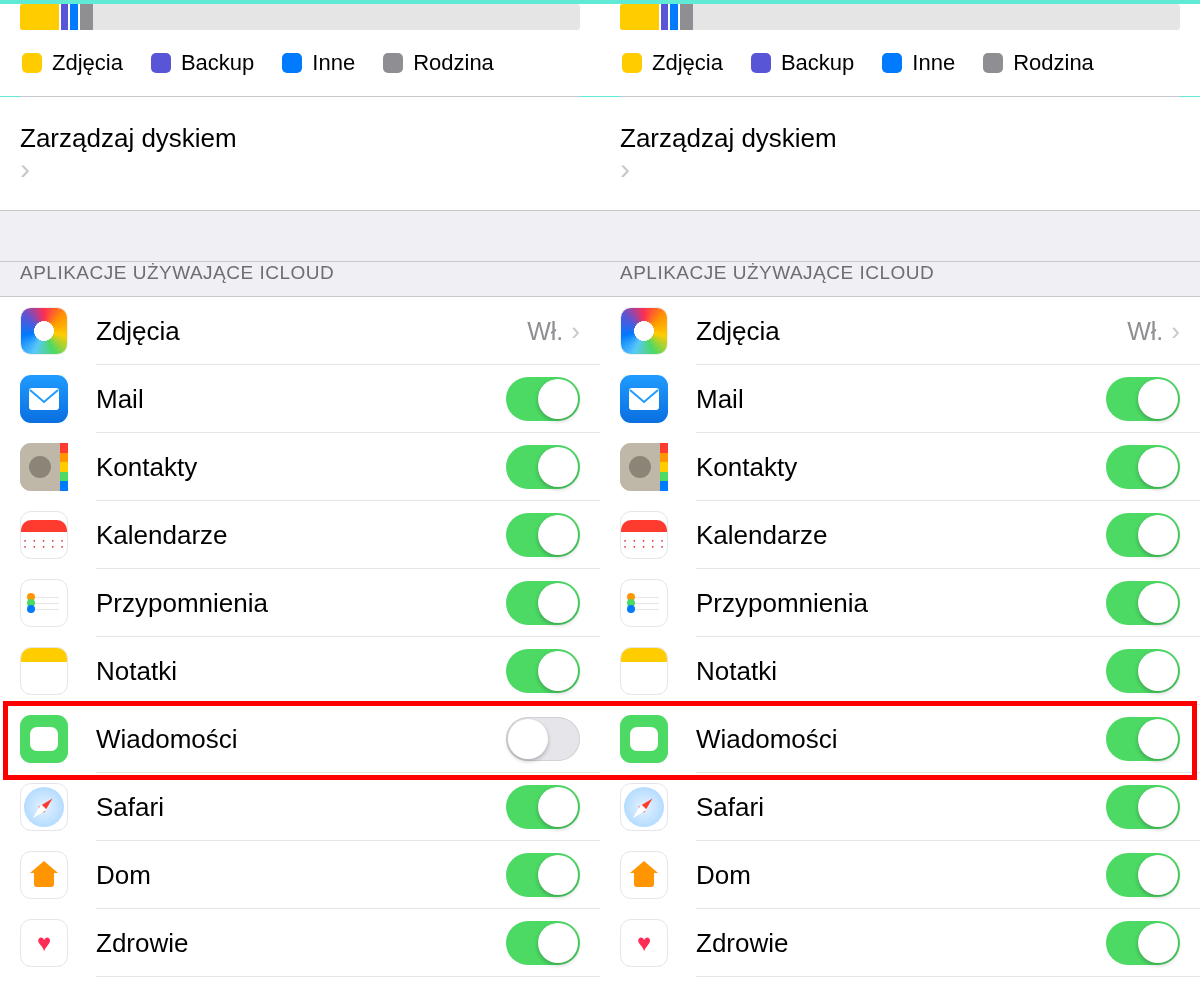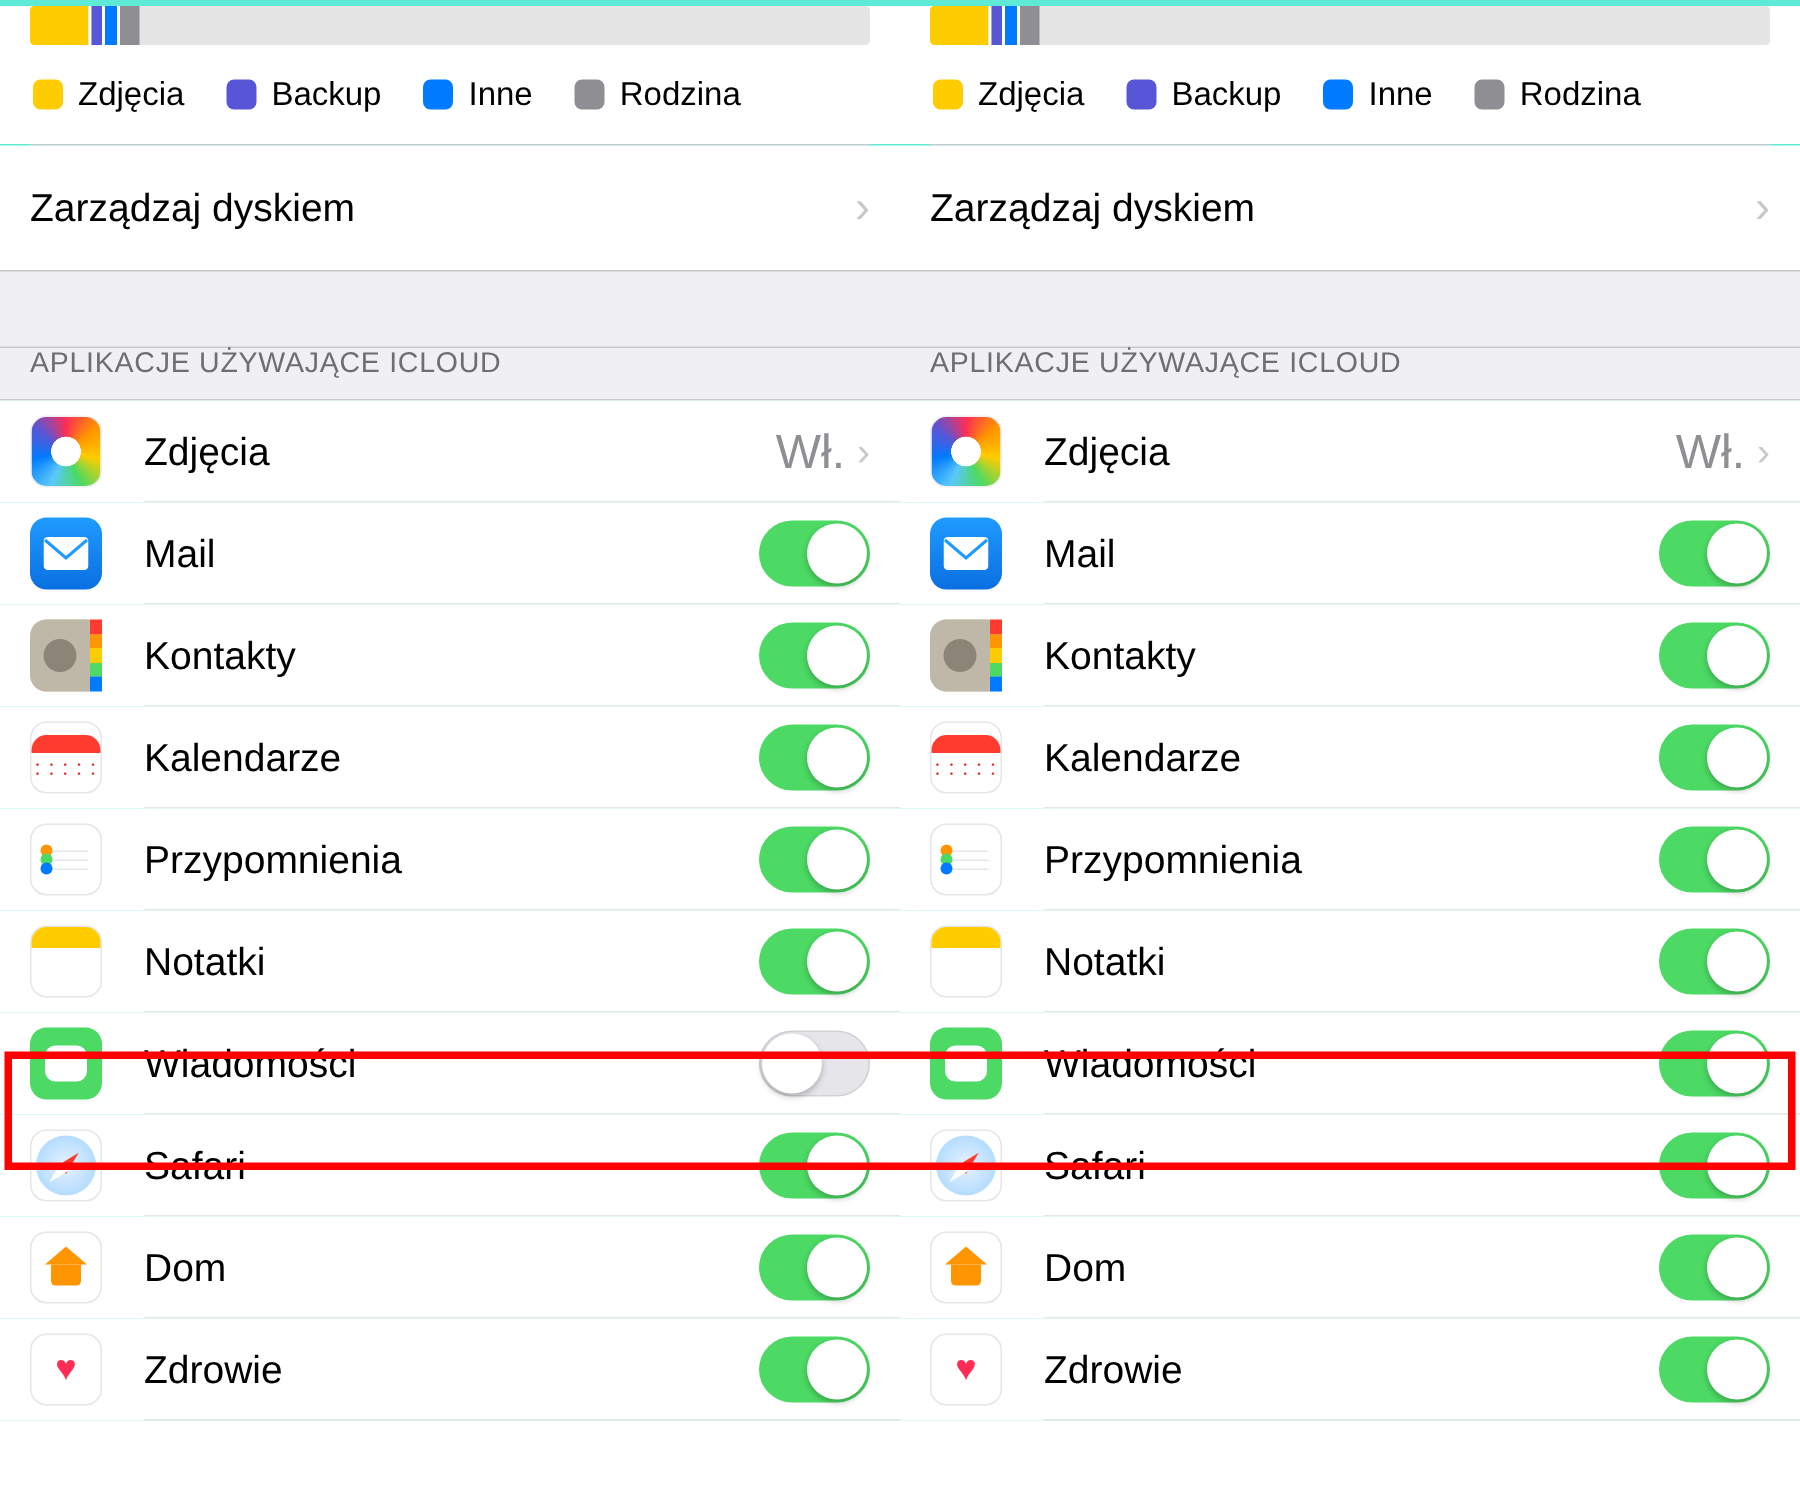--- a/index.html
+++ b/index.html
@@ -39,23 +39,24 @@
     flex-wrap: wrap;
   }
   .legend-item { display:flex; align-items:center; gap:10px; }
   .swatch { width:20px; height:20px; border-radius:5px; }
   .swatch.yellow{background:#ffcc00;} .swatch.blue{background:#5856d6;}
   .swatch.cyan{background:#007aff;} .swatch.grey{background:#8e8e93;}
 
   .divider { height:1px; background:#c8c7cc; margin:0 20px; }
 
   .manage-row {
-    display:flex; align-items:center; justify-content:space-between;
+    display:flex; justify-content:space-between;
     padding: 26px 20px 26px 20px; font-size:26px;
     background:#fff;
+    flex-direction:column;
   }
   .chevron { color:#c7c7cc; font-size:30px; line-height:1; }
 
   .group-gap { height: 52px; background:#efeff4; border-top:1px solid #c8c7cc; border-bottom:1px solid #c8c7cc;}
   .group-header {
     background:#efeff4; color:#6d6d72; font-size:19px; letter-spacing:0.5px;
     padding: 0 20px 12px 20px;
     border-bottom:1px solid #c8c7cc;
   }
   .group-gap-inner{ padding-top:40px;}
@@ -69,21 +70,21 @@
   }
   .row:last-child .sep { display:block; }
 
   .app-icon {
     width:48px; height:48px; border-radius:11px; flex:0 0 48px;
     display:flex; align-items:center; justify-content:center;
     font-size:24px; color:#fff;
     margin-right:28px;
   }
   .label { flex:1 1 auto; font-size:26px; color:#000; }
-  .detail { color:#8e8e93; font-size:32px; margin-right:8px;}
+  .detail { color:#8e8e93; font-size:25px; margin-right:8px;}
   .row-chevron { color:#c7c7cc; font-size:26px; }
 
   
   .toggle {
     width:74px; height:44px; border-radius:22px; position:relative;
     background:#e5e5ea;
     box-shadow: inset 0 0 0 1px #d1d1d6;
   }
   .toggle.on { background:#4cd964; box-shadow:none;}
   .knob {

